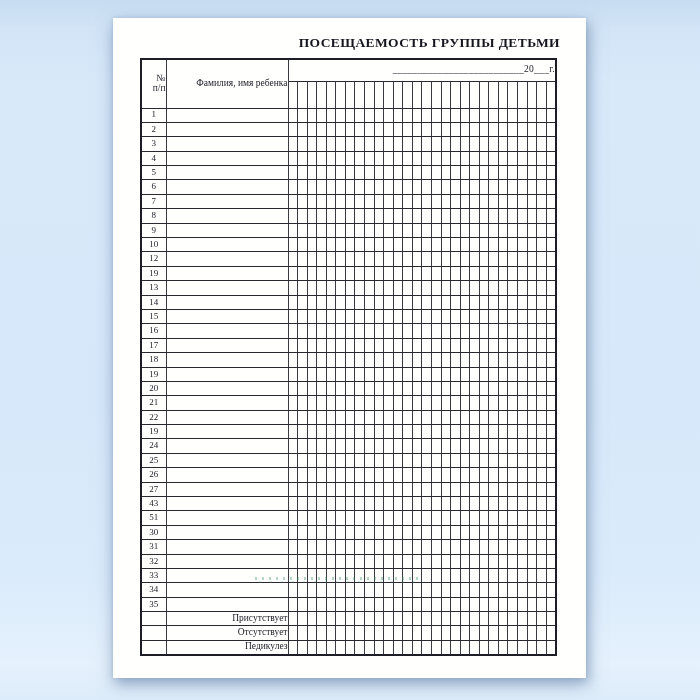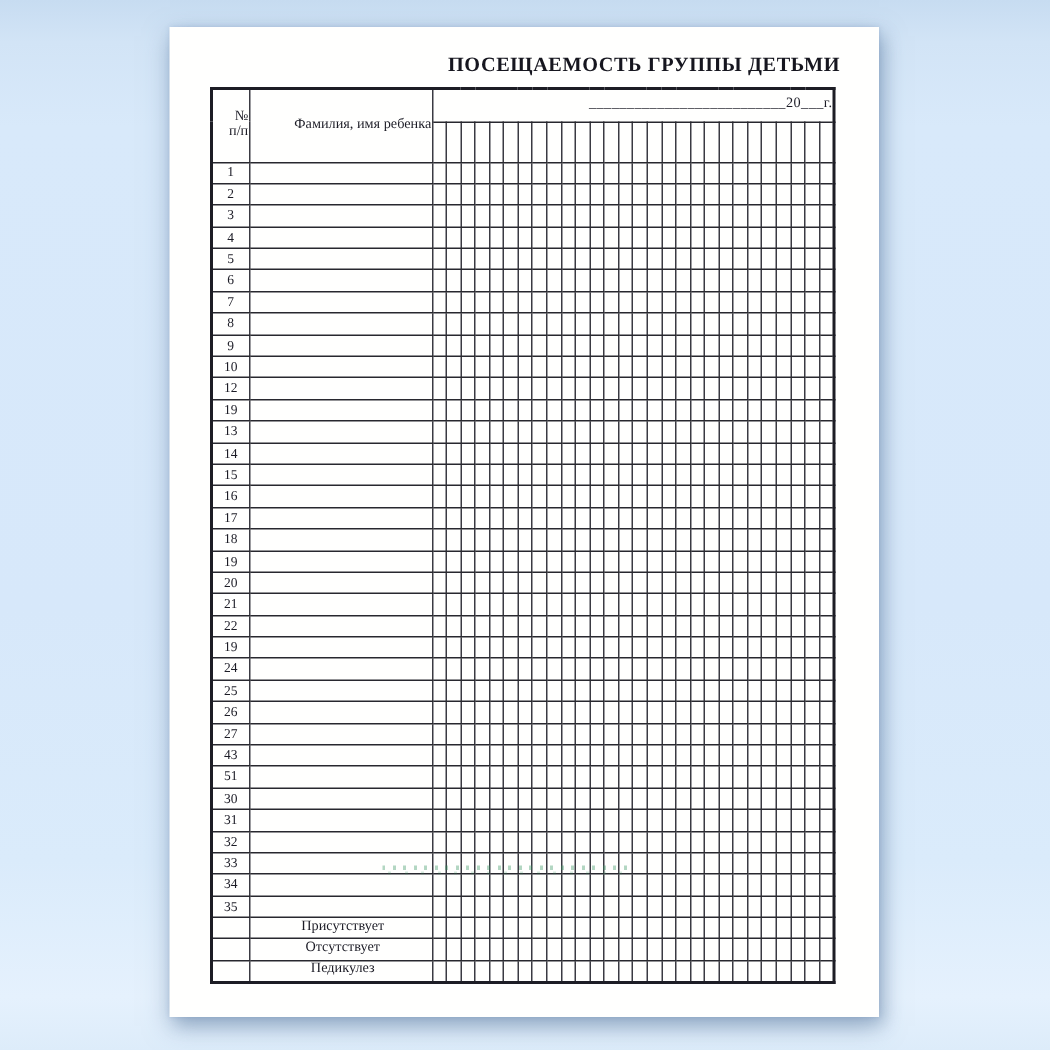--- a/index.html
+++ b/index.html
@@ -32,21 +32,21 @@
     font-size:9px;line-height:1.05;text-align:center;vertical-align:middle;
     overflow:hidden;white-space:nowrap;
   }
   .sheet thead th{font-size:9.5px;text-align:right;}
   .hdr-num div{font-size:9.5px;}
   .hdr-year{font-size:10px;letter-spacing:.3px;}
   .hdr-dayrow td{height:26px;}
   tr.year-row{height:22px;}
   tbody tr.data-row{height:14.4px;}
   tbody tr.summary-row{height:14.3px;}
-  td.label-cell{text-align:center;padding-left:3px;font-size:9.5px;}
+  td.label-cell{text-align:right;padding-left:3px;font-size:9.5px;}
   .watermark{
     position:absolute;left:142px;top:558px;width:166px;height:8px;
     background:
       repeating-linear-gradient(90deg, rgba(58,150,99,.48) 0 2px, rgba(58,150,99,0) 2px 7px),
       repeating-linear-gradient(90deg, rgba(58,150,99,0) 0 4px, rgba(58,150,99,.25) 4px 6px, rgba(58,150,99,0) 6px 11px);
     background-size:100% 3px,100% 2px;
     background-position:0 1px,0 5px;
     background-repeat:no-repeat;
     filter:blur(.4px);
     opacity:.8;

